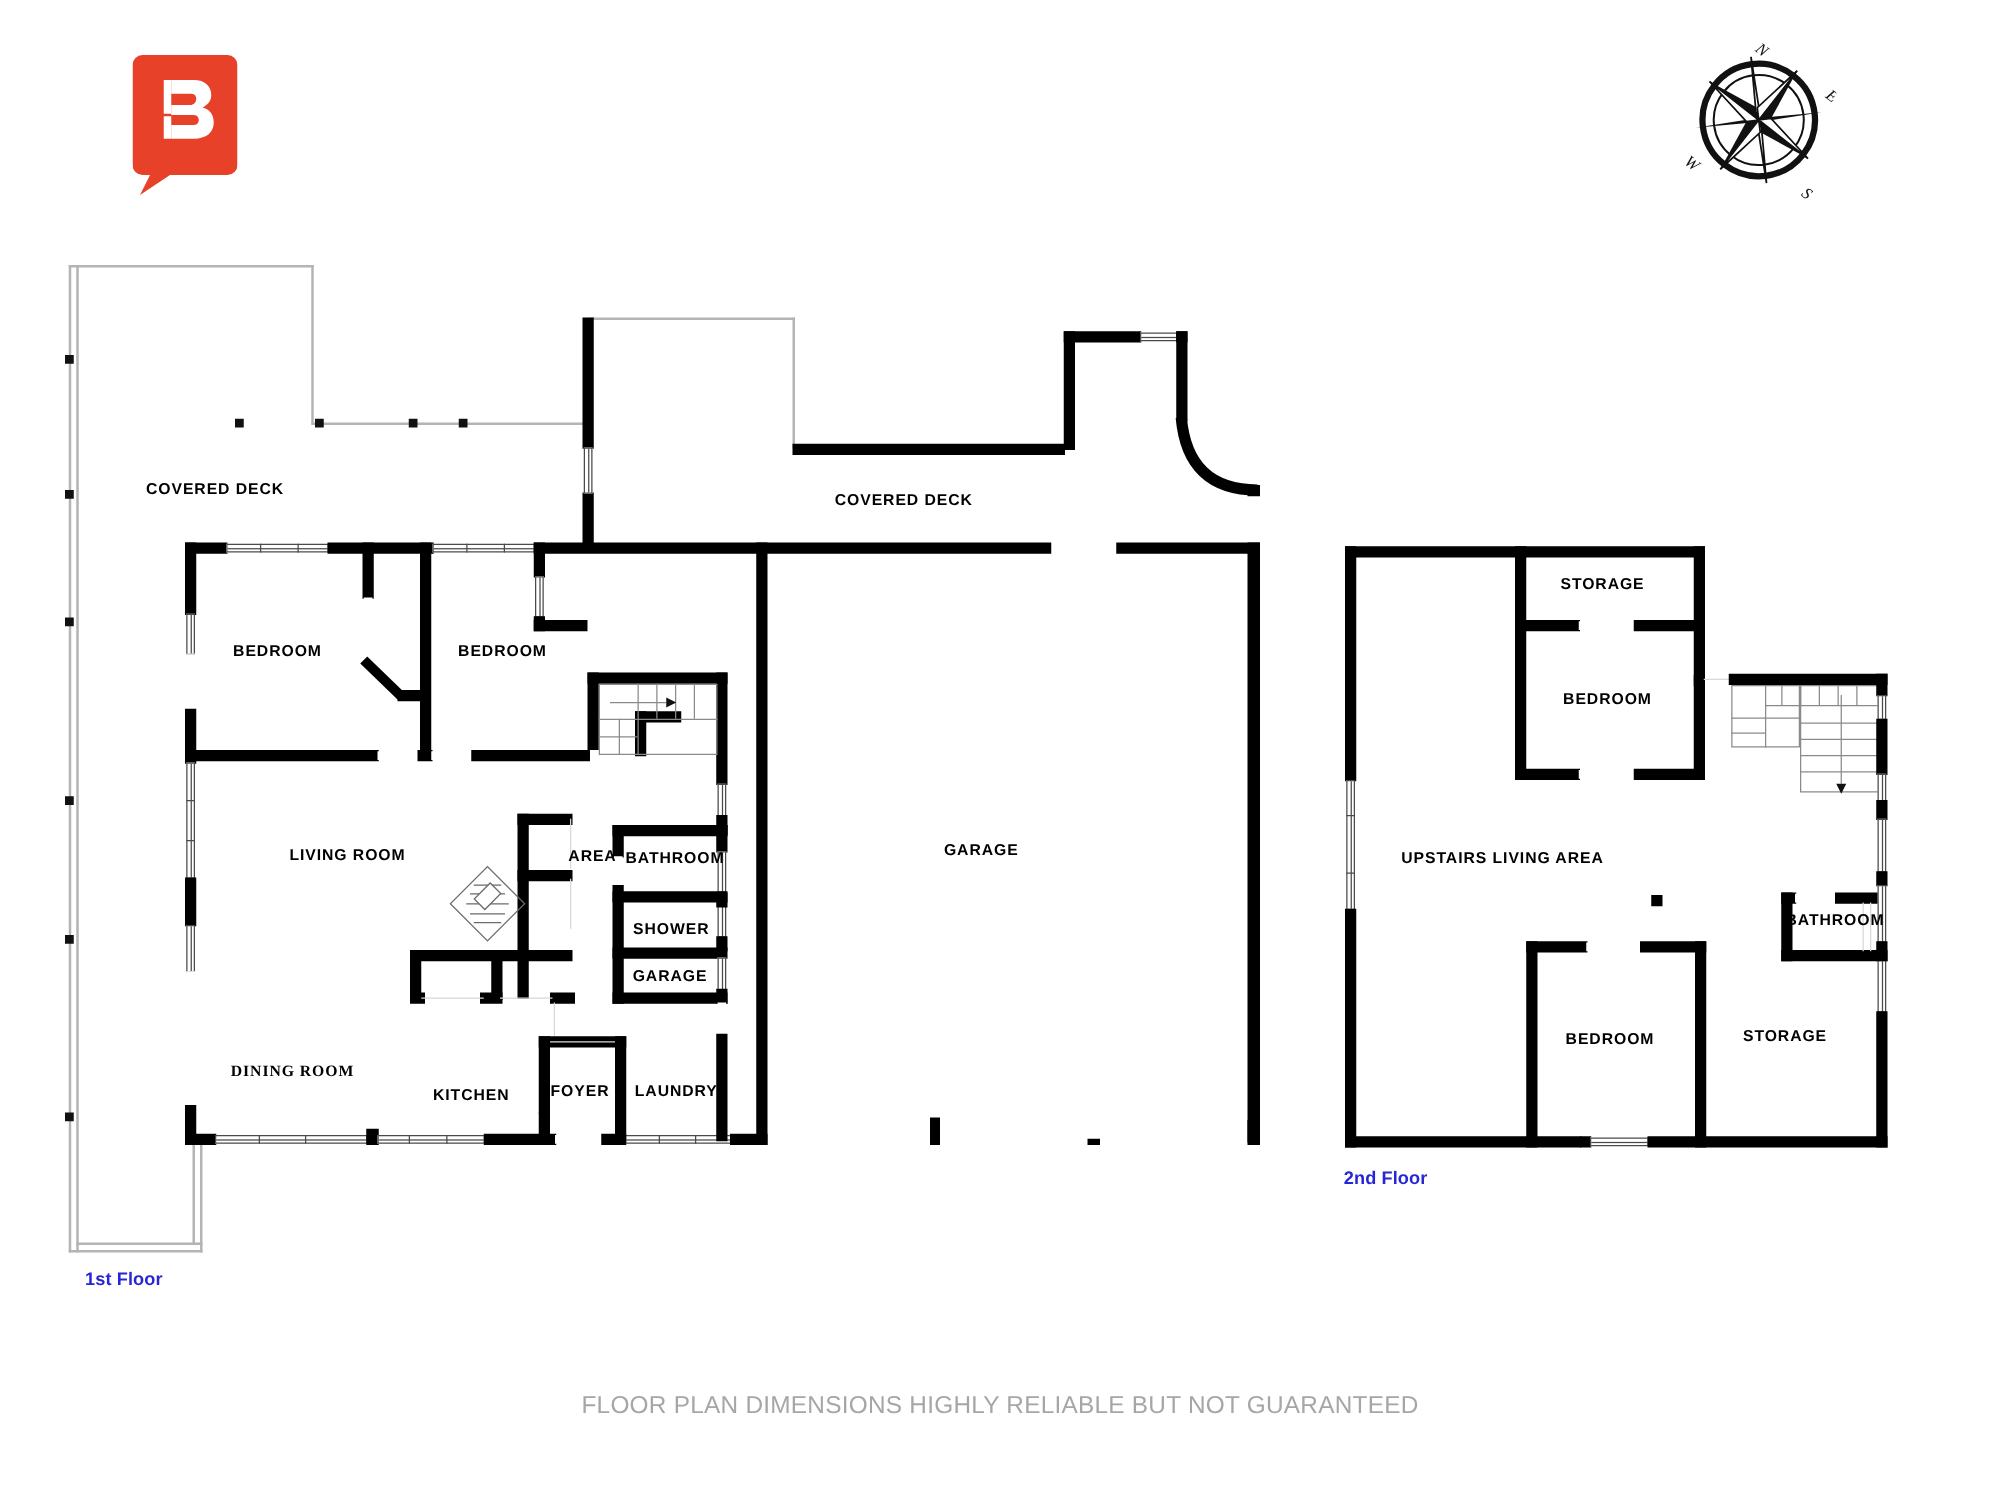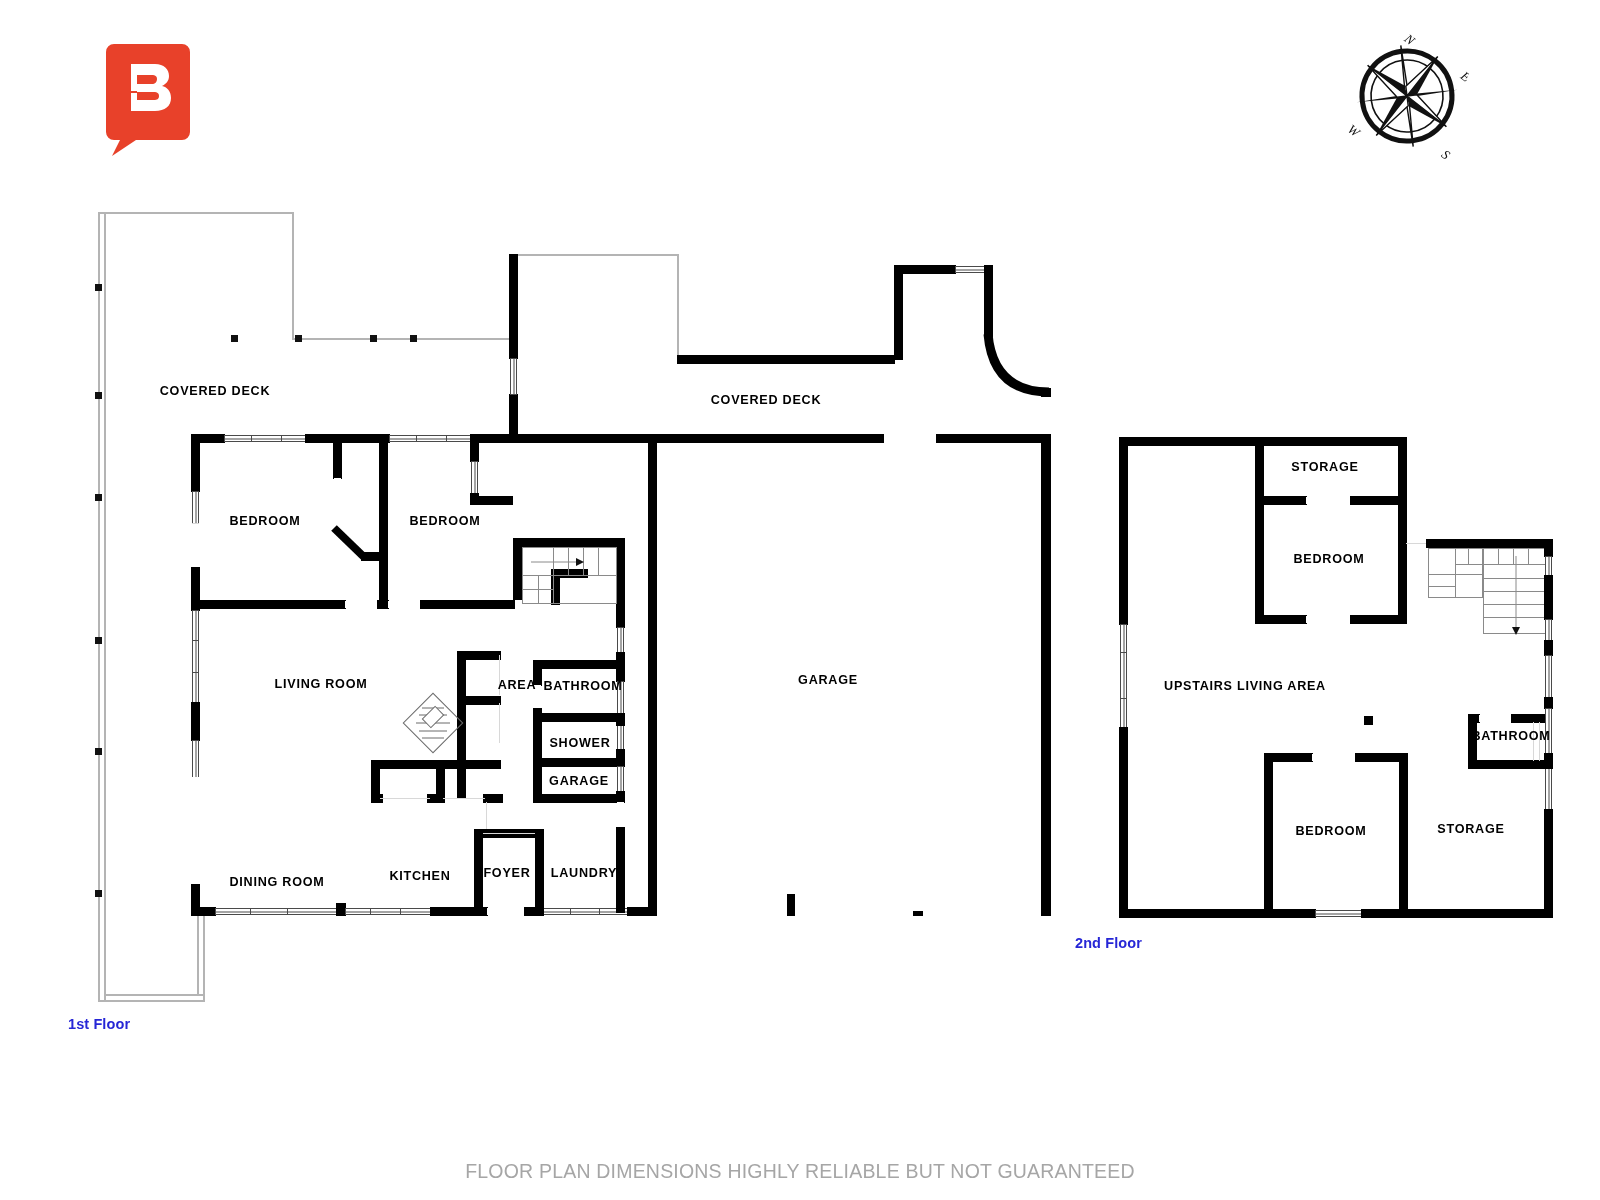--- a/index.html
+++ b/index.html
@@ -39,25 +39,24 @@
     letter-spacing: 0.1px;
   }
   #floor1-label { left: 68px; top: 1016px; }
   #floor2-label { left: 1075px; top: 935px; }
 
   
   #footer {
     position: absolute; left: 0; top: 1113px; width: 1600px;
     text-align: center; font-size: 19.5px; color: #a6a6a6;
     letter-spacing: 0.2px;
-    margin-top: 47px;
-  }
-
-  
-  .plan { position: absolute; margin-left: 43px; }
+  }
+
+  
+  .plan { position: absolute; }
   
   .w { position: absolute; background: #000000; }
   
   .t { position: absolute; background: #b4b4b4; }
   
   .win { position: absolute; background: #ffffff; border: 1px solid #4a4a4a; }
   .win::before, .win::after {
     content: ""; position: absolute; background: #4a4a4a;
   }
   .win-h { }
@@ -310,21 +309,21 @@
     <div class="rm" style="left:172px;top:391px;">COVERED  DECK</div>
     <div class="rm" style="left:723px;top:400px;">COVERED DECK</div>
     <div class="rm" style="left:222px;top:521px;">BEDROOM</div>
     <div class="rm" style="left:402px;top:521px;">BEDROOM</div>
     <div class="rm" style="left:278px;top:684px;">LIVING ROOM</div>
     <div class="rm" style="left:474px;top:685px;">AREA</div>
     <div class="rm" style="left:540px;top:686px;">BATHROOM</div>
     <div class="rm" style="left:537px;top:743px;">SHOWER</div>
     <div class="rm" style="left:536px;top:781px;">GARAGE</div>
     <div class="rm" style="left:785px;top:680px;">GARAGE</div>
-    <div class="rm" style="left:234px;top:882px;">DINING ROOM</div>
+    <div class="rm" style="left:234px;top:857px;font-family:Liberation Serif, serif;">DINING ROOM</div>
     <div class="rm" style="left:377px;top:876px;">KITCHEN</div>
     <div class="rm" style="left:464px;top:873px;">FOYER</div>
     <div class="rm" style="left:541px;top:873px;">LAUNDRY</div>
   </div>
 
   <div class="floor-label" id="floor1-label">1st Floor</div>
 
   <div class="plan" id="plan2" style="left:0;top:0;width:1600px;height:1040px;">
 
     <div class="w" style="left:1076px;top:437px;width:288px;height:9px;"></div>

